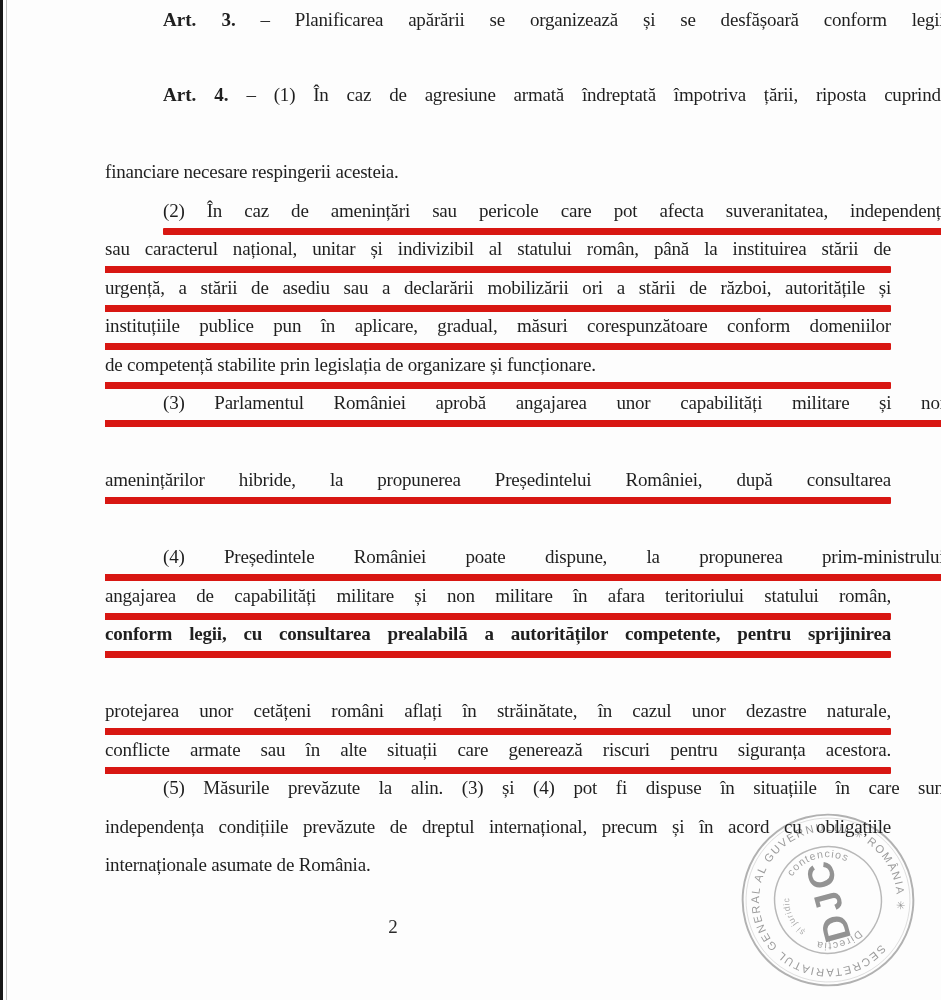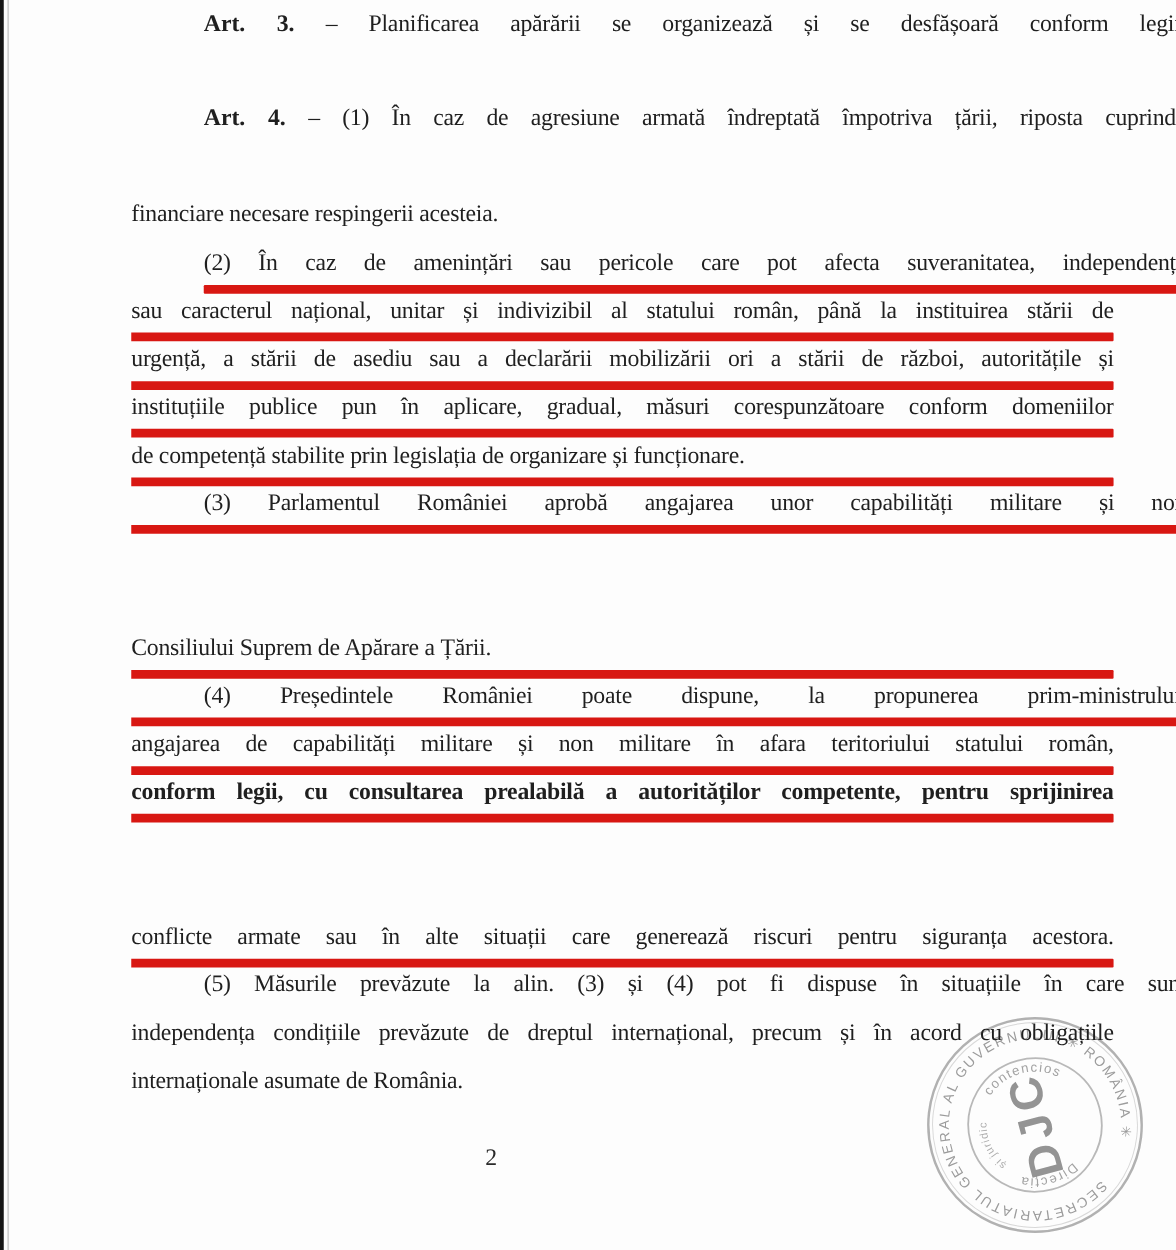--- a/index.html
+++ b/index.html
@@ -93,24 +93,25 @@
   <div class="text-column" style="color: rgb(31, 31, 31);">
       <div class="line j" style="top: 8px; padding-left: 58px;"><b>Art. 3.</b> – Planificarea apărării se organizează și se desfășoară conform legii.</div>
       <div class="line j" style="top: 83px; padding-left: 58px;"><b>Art. 4.</b> – (1) În caz de agresiune armată îndreptată împotriva țării, riposta cuprinde</div>
       <div class="line" style="top: 160px;">financiare necesare respingerii acesteia.</div>
       <div class="line j" style="top: 198.5px; padding-left: 58px;">(2) În caz de amenințări sau pericole care pot afecta suveranitatea, independența<span class="ul" style="left: 58px; background: rgb(216, 23, 18);"></span></div>
       <div class="line j" style="top: 237px;">sau caracterul național, unitar și indivizibil al statului român, până la instituirea stării de<span class="ul" style="left: -2px; background: rgb(216, 23, 18);"></span></div>
       <div class="line j" style="top: 275.5px;">urgență, a stării de asediu sau a declarării mobilizării ori a stării de război, autoritățile și<span class="ul" style="left: -2px; background: rgb(216, 23, 18);"></span></div>
       <div class="line j" style="top: 314px;">instituțiile publice pun în aplicare, gradual, măsuri corespunzătoare conform domeniilor<span class="ul" style="left: -2px; background: rgb(216, 23, 18);"></span></div>
       <div class="line" style="top: 352.5px;">de competență stabilite prin legislația de organizare și funcționare.<span class="ul" style="left: -2px; background: rgb(216, 23, 18);"></span></div>
       <div class="line j" style="top: 391px; padding-left: 58px;">(3) Parlamentul României aprobă angajarea unor capabilități militare și non<span class="ul" style="left: -2px; background: rgb(216, 23, 18);"></span></div>
-      <div class="line" style="top: 506.5px;">Consiliului Suprem de Apărare a Țării.<span class="ul" style="left: -2px; background: rgb(216, 23, 18);"></span></div>
+      <div class="line j" style="top: 468px;">amenințărilor hibride, la propunerea Președintelui României, după consultarea<span class="ul" style="left: -2px; background: rgb(216, 23, 18);"></span></div>
       <div class="line j" style="top: 545px; padding-left: 58px;">(4) Președintele României poate dispune, la propunerea prim-ministrului,<span class="ul" style="left: -2px; background: rgb(216, 23, 18);"></span></div>
       <div class="line j" style="top: 583.5px;">angajarea de capabilități militare și non militare în afara teritoriului statului român,<span class="ul" style="left: -2px; background: rgb(216, 23, 18);"></span></div>
       <div class="line j" style="top: 622px; font-weight: bold;">conform legii, cu consultarea prealabilă a autorităților competente, pentru sprijinirea<span class="ul" style="left: -2px; background: rgb(216, 23, 18);"></span></div>
+      <div class="line j" style="top: 699px;">protejarea unor cetățeni români aflați în străinătate, în cazul unor dezastre naturale,<span class="ul" style="left: -2px; background: rgb(216, 23, 18);"></span></div>
       <div class="line j" style="top: 737.5px;">conflicte armate sau în alte situații care generează riscuri pentru siguranța acestora.<span class="ul" style="left: -2px; background: rgb(216, 23, 18);"></span></div>
       <div class="line j" style="top: 776px; padding-left: 58px;">(5) Măsurile prevăzute la alin. (3) și (4) pot fi dispuse în situațiile în care sunt</div>
       <div class="line j" style="top: 814.5px;">independența condițiile prevăzute de dreptul internațional, precum și în acord cu obligațiile</div>
       <div class="line" style="top: 853px;">internaționale asumate de România.</div>
     </div>
 
   <div class="page-number">2</div>
 
 </div>
 

